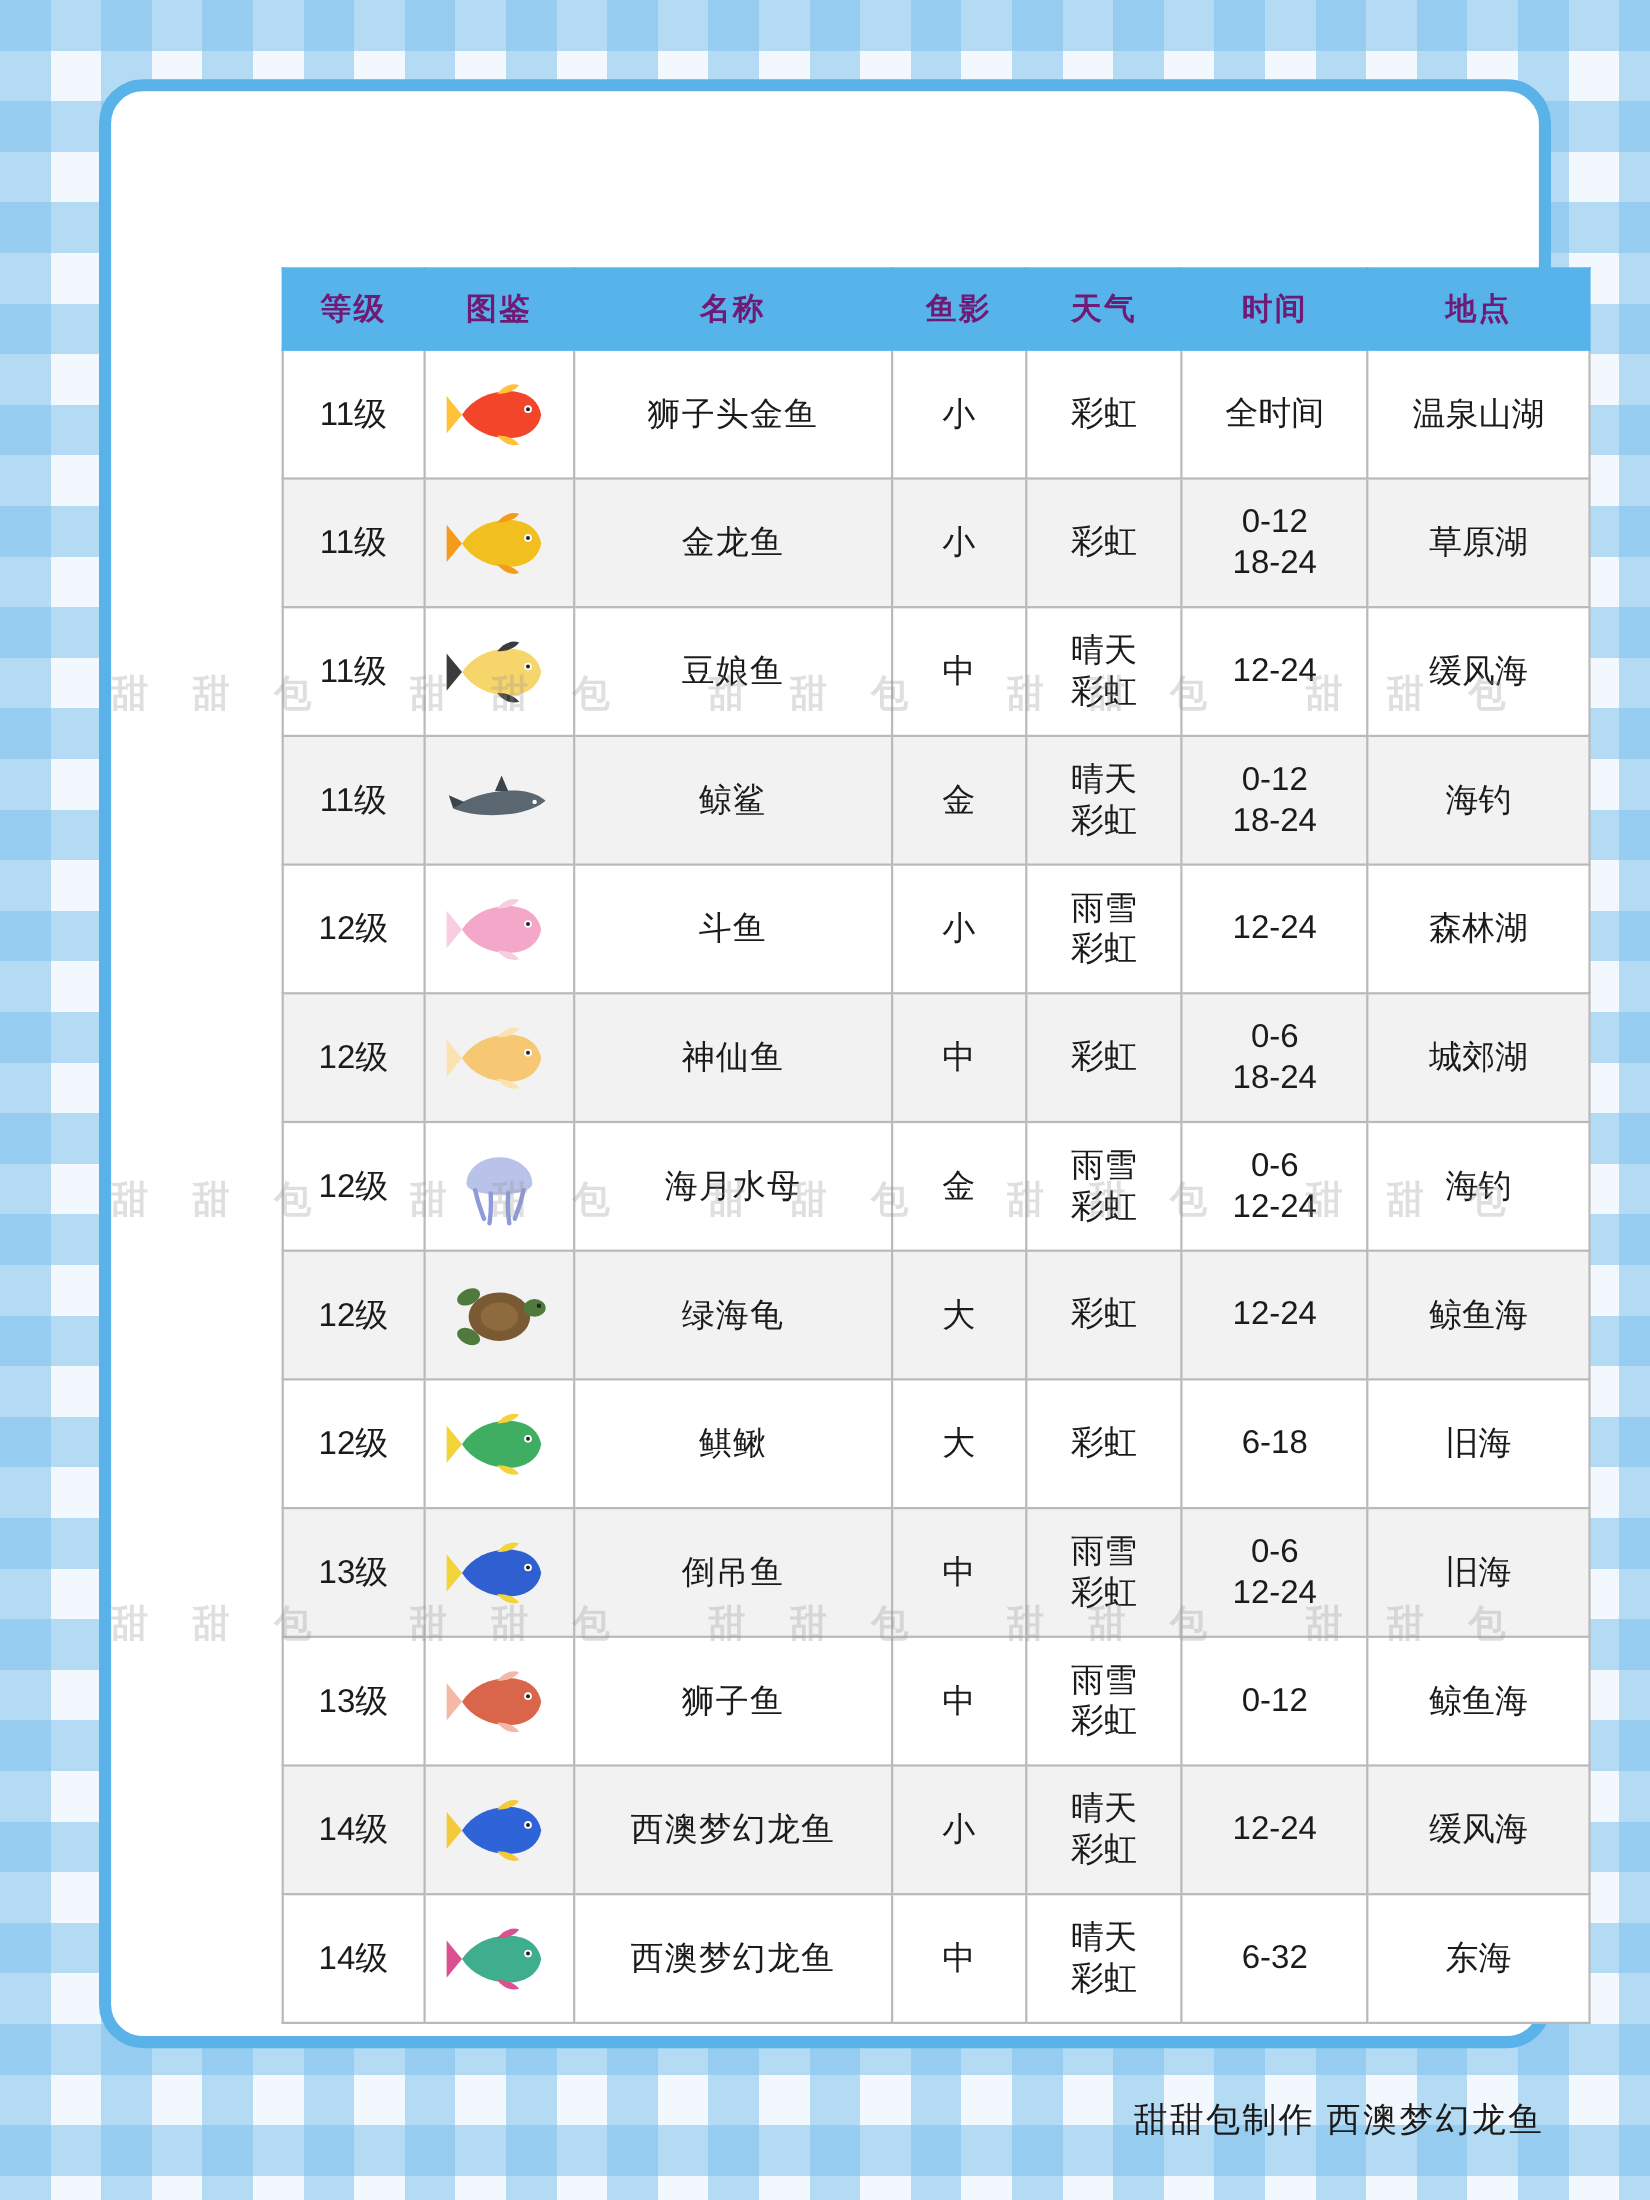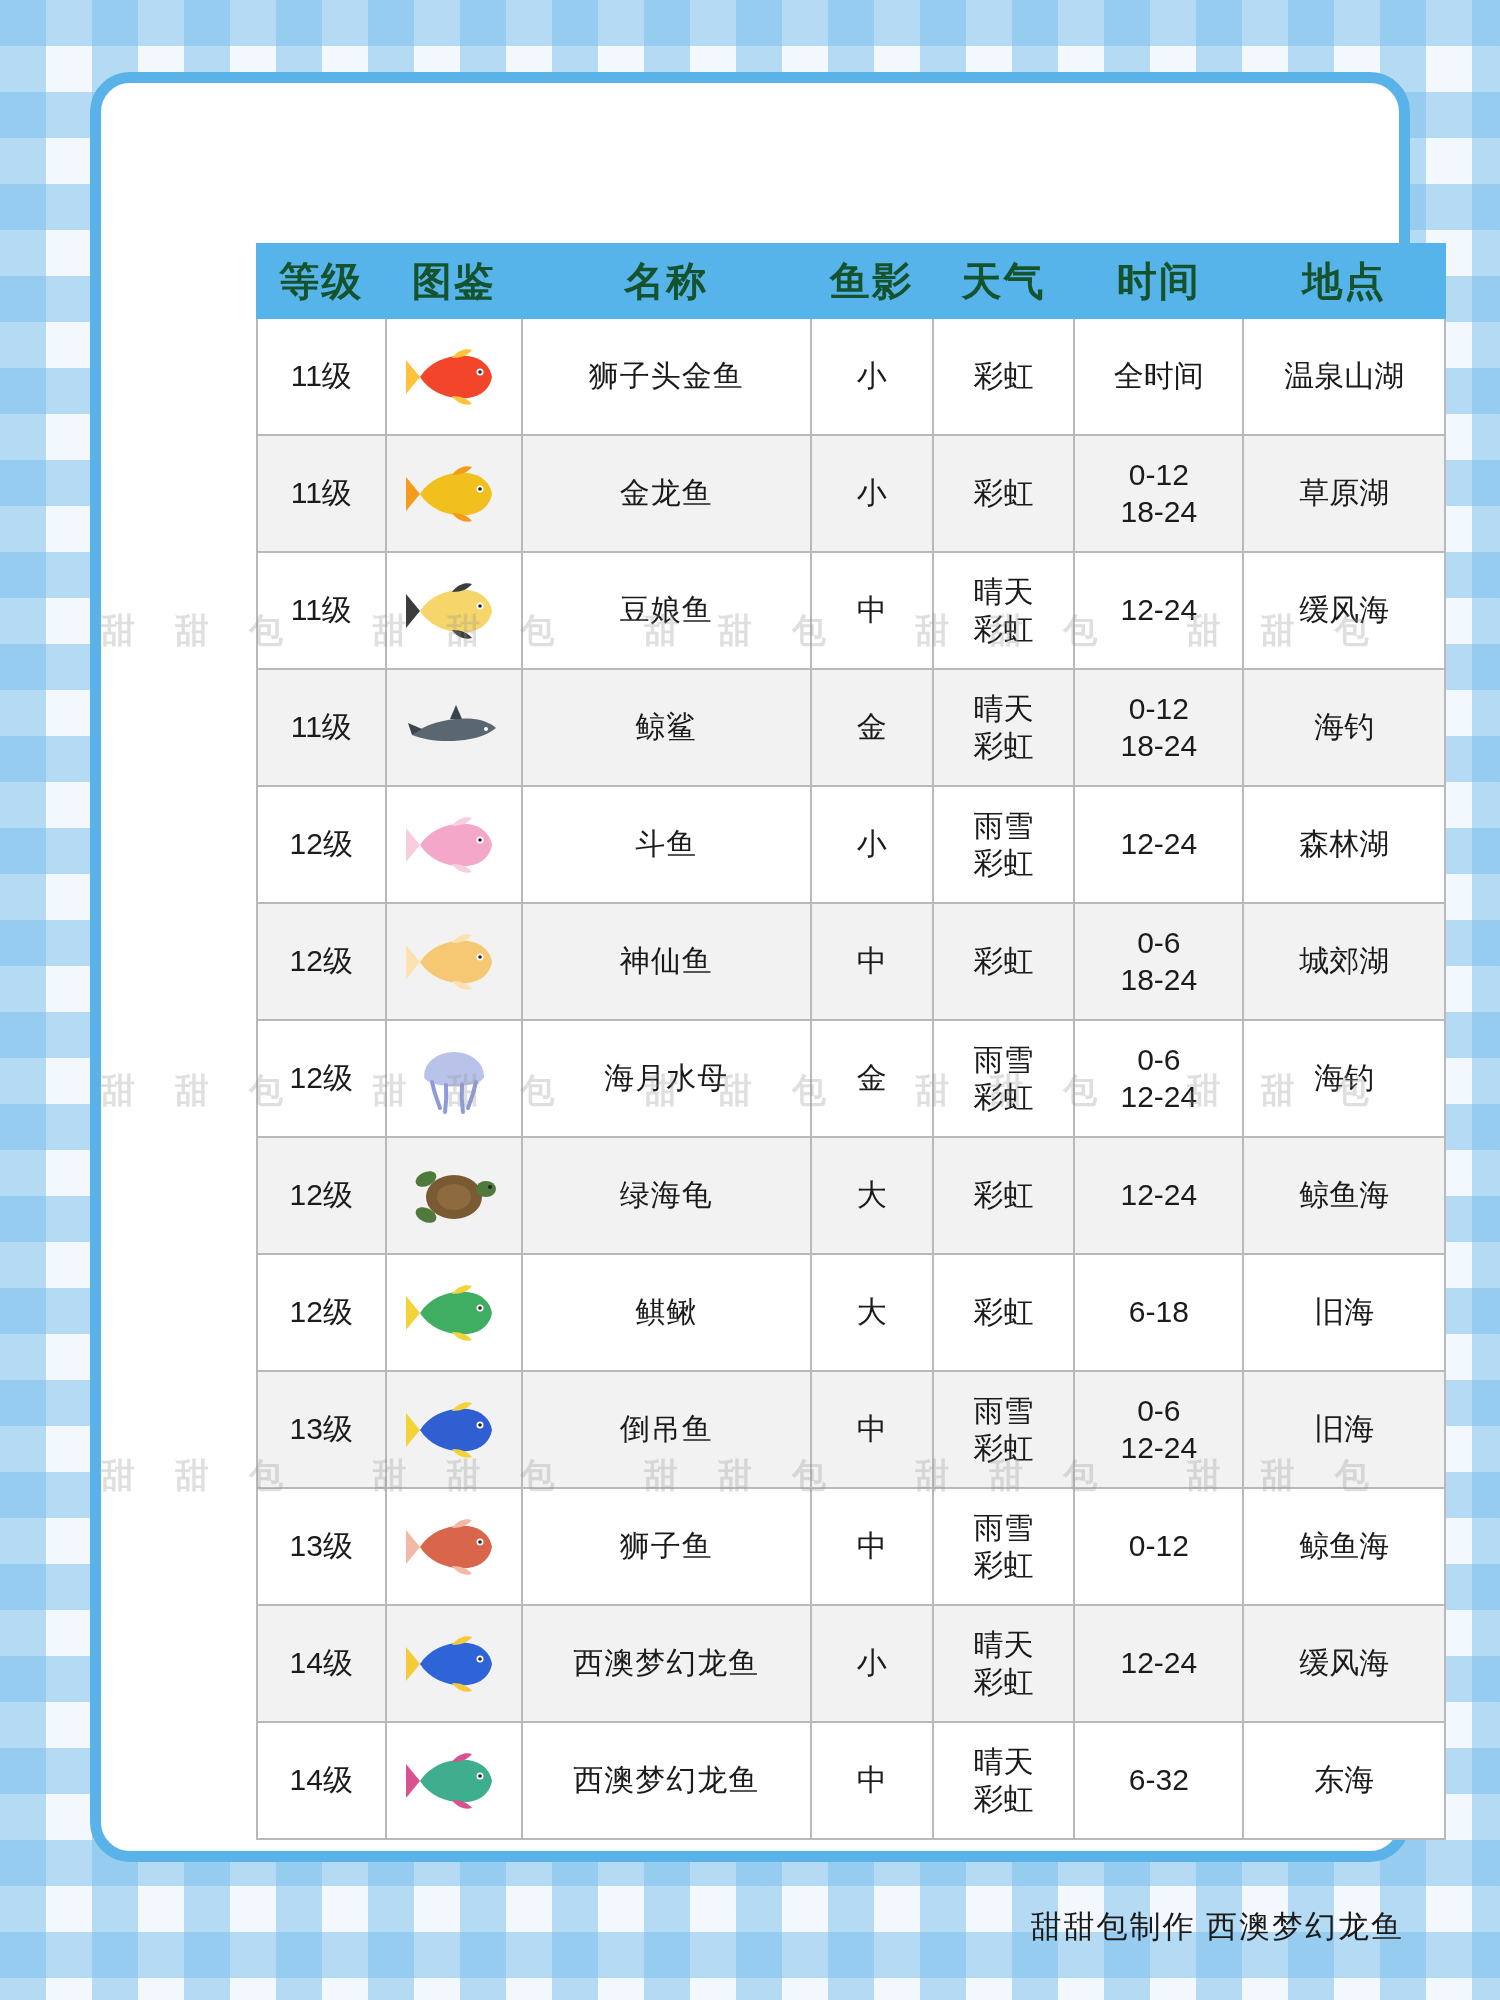--- a/index.html
+++ b/index.html
@@ -52,24 +52,24 @@
   table.fishtable th, table.fishtable td {
     border: 2px solid #b9b9b9;
     text-align: center;
     vertical-align: middle;
     font-size: 30px;
     color: #1b1b1b;
     padding: 0;
   }
   table.fishtable thead th {
     background: #56b4ea;
-    color: #14532d;
+    color: #701a75;
     font-weight: bold;
     height: 72px;
-    font-size: 40px;
+    font-size: 28px;
     border-color: #56b4ea;
     letter-spacing: 2px;
   }
   table.fishtable tbody tr { height: 117px; }
   table.fishtable tbody tr.alt td { background: #f2f2f2; }
   table.fishtable tbody tr td { background: #ffffff; }
 
   col.c-level { width: 118px; }
   col.c-icon  { width: 125px; }
   col.c-name  { width: 265px; }

